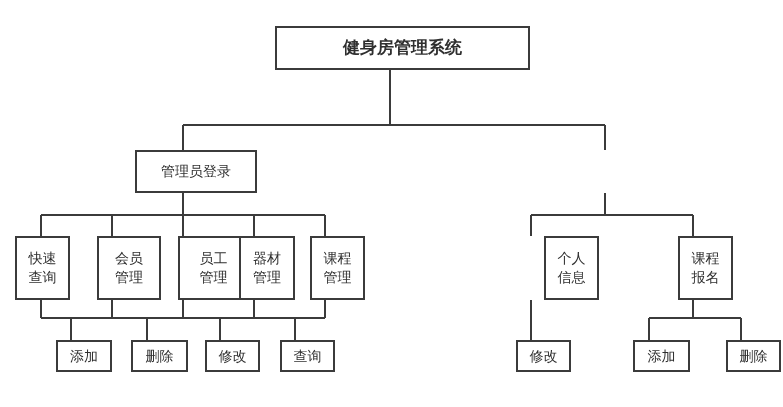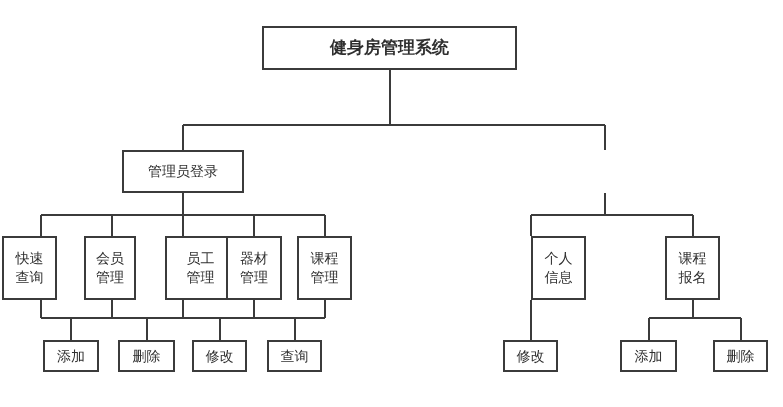--- a/index.html
+++ b/index.html
@@ -21,32 +21,33 @@
     border: 2px solid #3b3b3b;
     background: #ffffff;
     color: #2f2f2f;
     display: flex;
     align-items: center;
     justify-content: center;
     text-align: center;
     font-size: 14px;
     line-height: 19px;
     white-space: pre-line;
+    margin-left: 13px;
   }
   .node.root {
     font-weight: bold;
     font-size: 17px;
     line-height: 22px;
   }
   
   .n-root       { left: 262px; top: 26px;  width: 255px; height: 44px; }
   .n-admin      { left: 122px; top: 150px; width: 122px; height: 43px; }
   .n-member     { left: 543px; top: 150px; width: 124px; height: 43px; }
   .n-quick      { left: 2px;  top: 236px; width: 55px;  height: 64px; }
-  .n-memmgmt    { left: 84px;  top: 236px; width: 52px;  height: 64px; }
+  .n-memmgmt    { left: 84px;  top: 236px; width: 64px;  height: 64px; }
   .n-staff      { left: 165px; top: 236px; width: 71px;  height: 64px; }
   .n-equip      { left: 226px; top: 236px; width: 56px;  height: 64px; }
   .n-coursemg   { left: 297px; top: 236px; width: 55px;  height: 64px; }
   .n-personal   { left: 531px; top: 236px; width: 55px;  height: 64px; }
   .n-enroll     { left: 665px; top: 236px; width: 55px;  height: 64px; }
   .n-a-add      { left: 43px;  top: 340px; width: 56px;  height: 32px; }
   .n-a-del      { left: 118px; top: 340px; width: 57px;  height: 32px; }
   .n-a-mod      { left: 192px; top: 340px; width: 55px;  height: 32px; }
   .n-a-qry      { left: 267px; top: 340px; width: 55px;  height: 32px; }
   .n-p-mod      { left: 503px; top: 340px; width: 55px;  height: 32px; }

